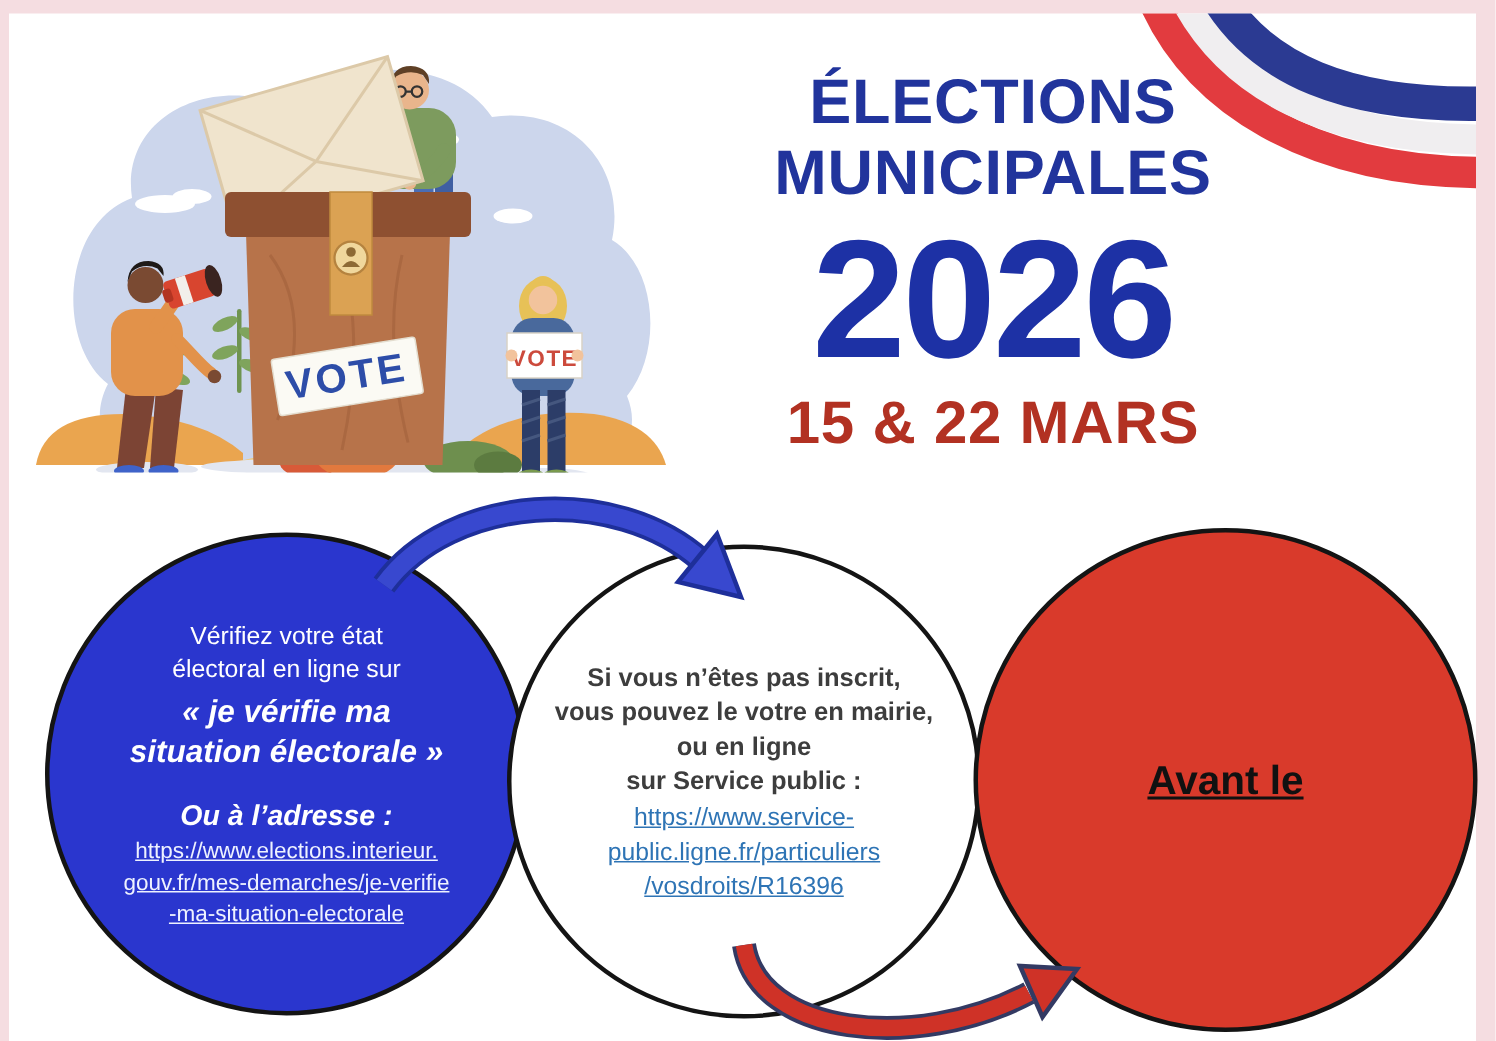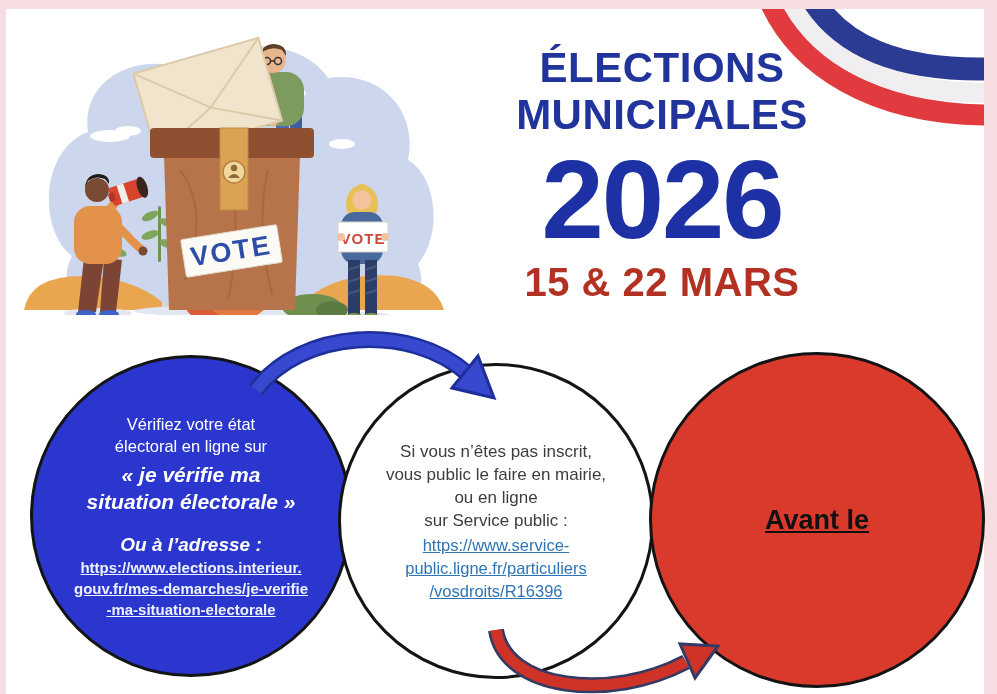--- a/index.html
+++ b/index.html
@@ -26,34 +26,34 @@
     margin-top:14px;letter-spacing:-2px;
   }
   .title-dates{
     font-size:40px;font-weight:800;color:#b23122;line-height:44px;
     margin-top:12px;letter-spacing:0.5px;
   }
   
   .circle{
     position:absolute;border-radius:50%;border:3px solid #141414;
     box-sizing:border-box;display:flex;flex-direction:column;
-    justify-content:center;text-align:center;
+    align-items:center;justify-content:center;text-align:center;
   }
   .circle-blue{left:30px;top:355px;width:322px;height:322px;background:#2a36ce;z-index:1;color:#ffffff;}
   .circle-white{left:338px;top:363px;width:316px;height:316px;background:#ffffff;z-index:2;color:#3d3d3d;}
   .circle-red{left:649px;top:352px;width:336px;height:336px;background:#d93a2b;z-index:3;color:#111111;}
 
   .intro-line{font-size:16.5px;line-height:22px;font-weight:500;}
   .quote-line{font-size:21px;line-height:27px;font-weight:800;font-style:italic;}
   .quote-wrap{margin-top:4px;}
   .alt-label{font-size:19px;line-height:20px;font-weight:800;font-style:italic;margin-top:20px;}
-  .blue-link{display:block;margin-top:2px;color:#eef2ff;text-decoration:none;cursor:pointer;font-weight:bold;}
+  .blue-link{display:block;margin-top:2px;color:#eef2ff;text-decoration:none;cursor:pointer;}
   .blue-link span{display:block;font-size:15px;line-height:21px;text-decoration:underline;}
 
-  .reg-line{font-size:17px;line-height:23px;font-weight:400;}
+  .reg-line{font-size:17px;line-height:23px;font-weight:700;}
   .white-link{display:block;margin-top:2px;color:#2e74b5;text-decoration:none;cursor:pointer;}
   .white-link span{display:block;font-size:16.5px;line-height:23px;text-decoration:underline;}
 
   .deadline-line{font-size:27px;line-height:40px;font-weight:800;text-decoration:underline;}
 
   
   .illustration{position:absolute;left:10px;top:20px;z-index:2;}
   .ribbon{position:absolute;right:13px;top:9px;z-index:3;}
   .arrows{position:absolute;left:0;top:0;z-index:6;pointer-events:none;}
 </style>
@@ -210,21 +210,21 @@
   <a class="blue-link">
     <span>https://www.elections.interieur.</span>
     <span>gouv.fr/mes-demarches/je-verifie</span>
     <span>-ma-situation-electorale</span>
   </a>
 </div>
 
 <div class="circle circle-white">
   <div>
     <div class="reg-line">Si vous n’êtes pas inscrit,</div>
-    <div class="reg-line">vous public le faire en mairie,</div>
+    <div class="reg-line">vous pouvez le votre en mairie,</div>
     <div class="reg-line">ou en ligne</div>
     <div class="reg-line">sur Service public :</div>
   </div>
   <a class="white-link">
     <span>https://www.service-</span>
     <span>public.ligne.fr/particuliers</span>
     <span>/vosdroits/R16396</span>
   </a>
 </div>
 

